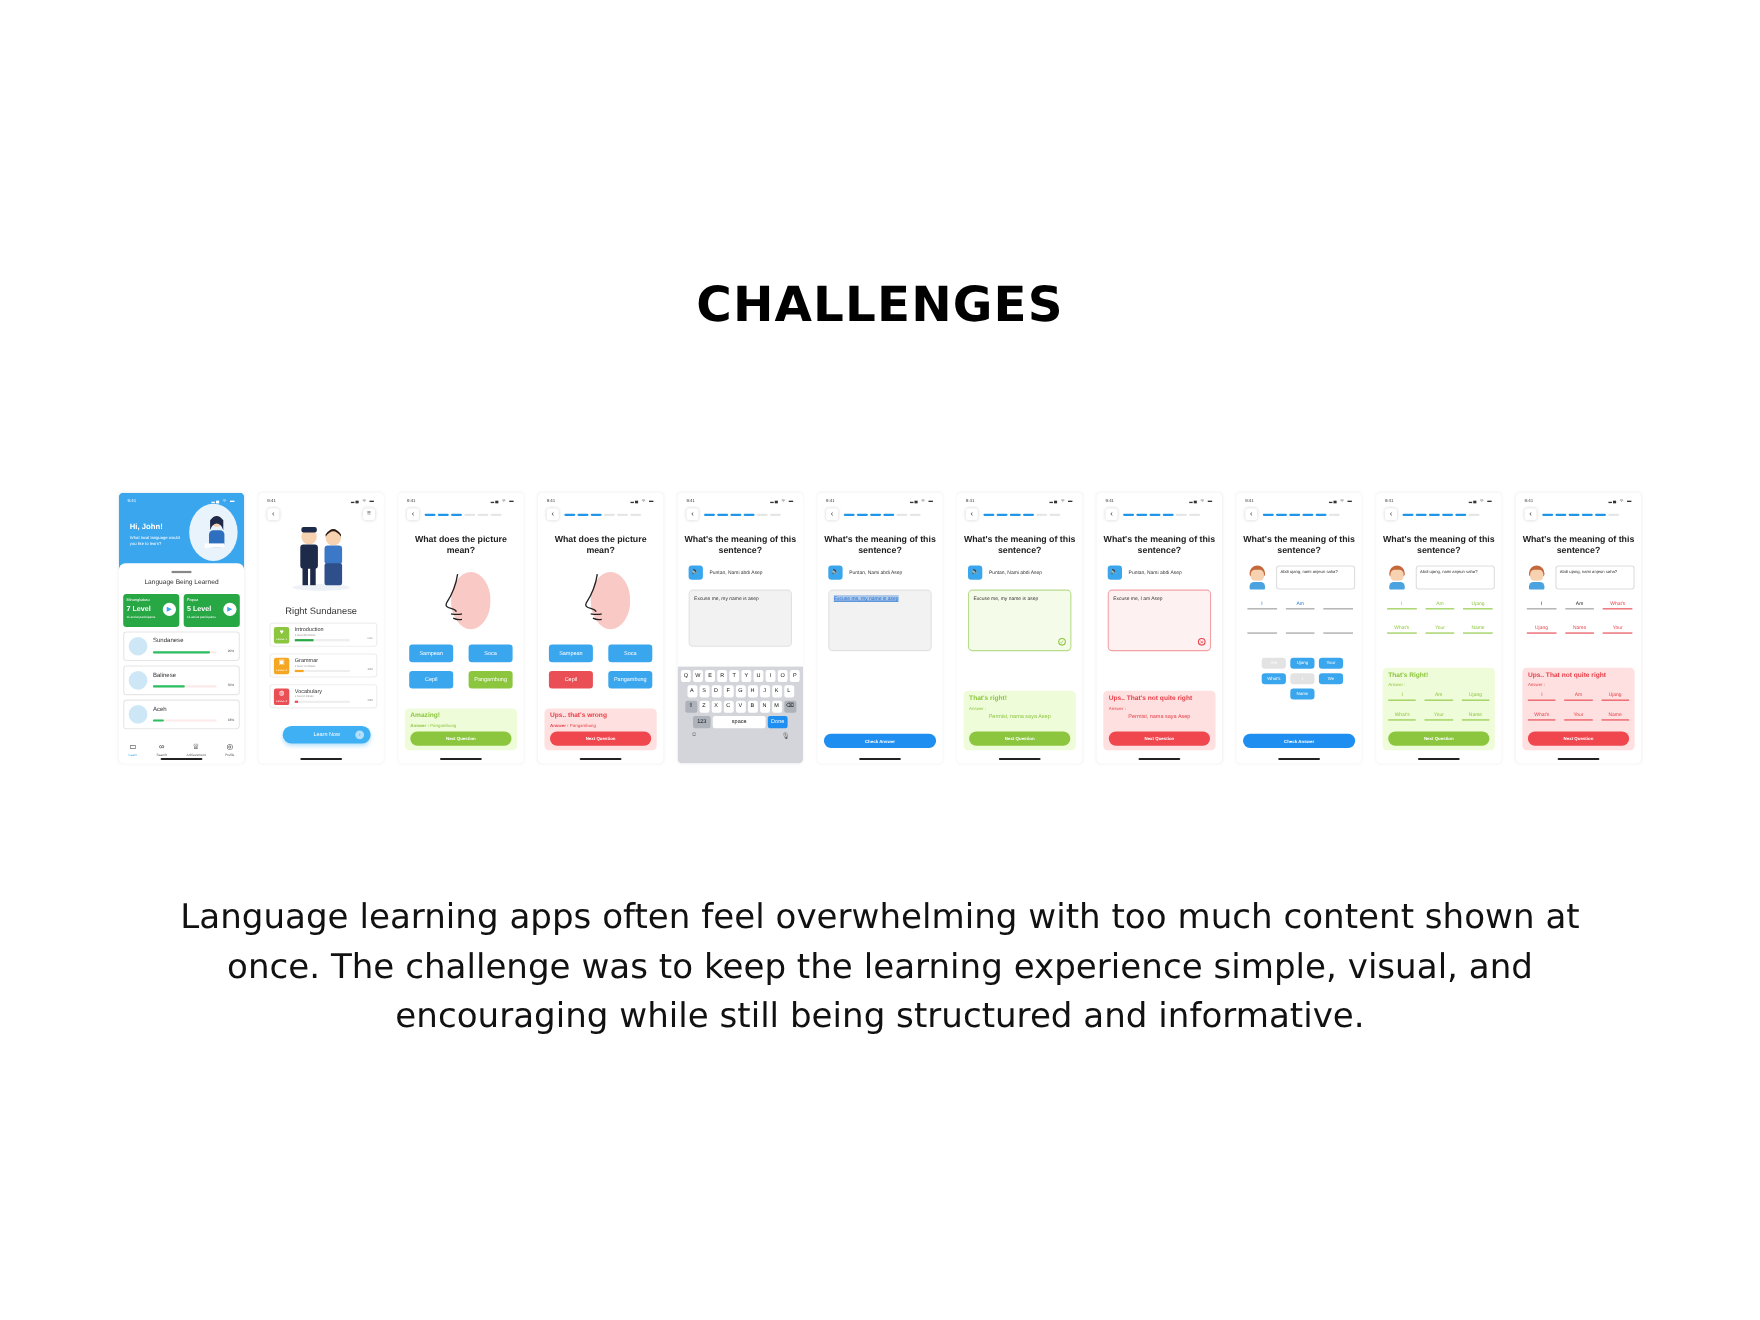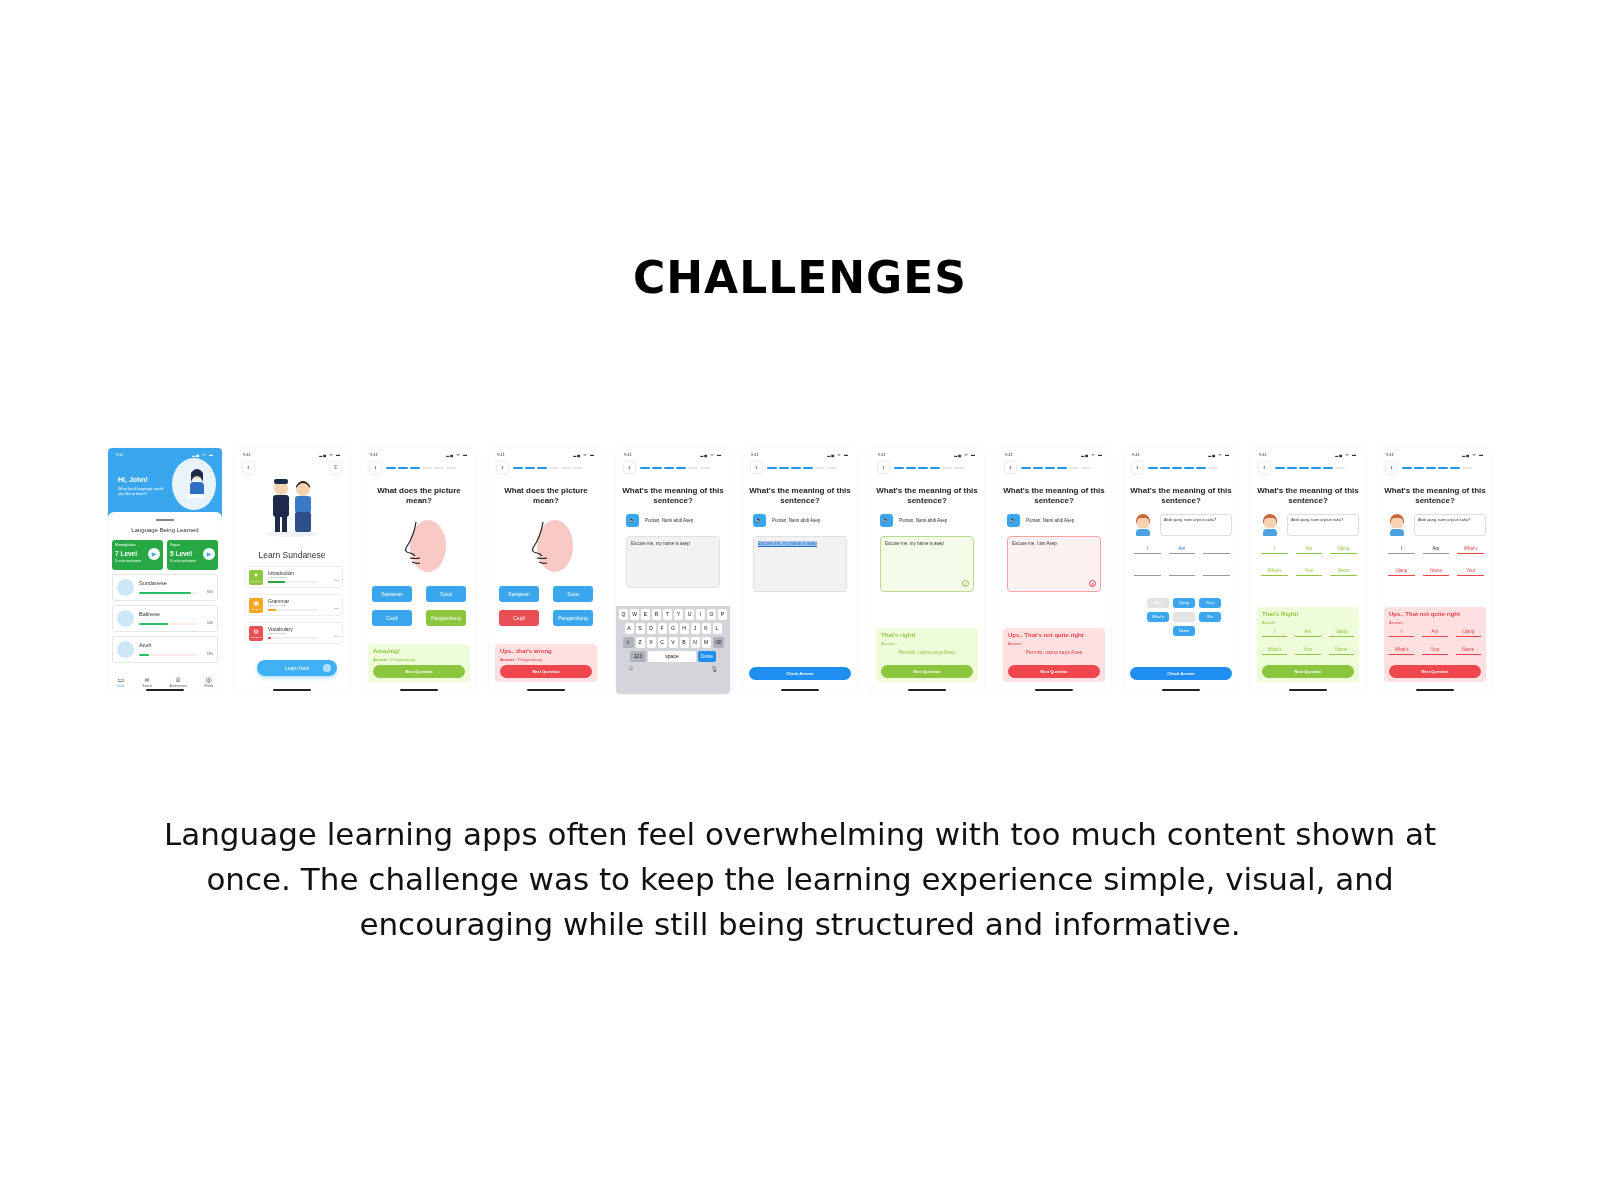--- a/index.html
+++ b/index.html
@@ -210,21 +210,21 @@
         <circle cx="18" cy="12" r="7" fill="#f7d2b1"></circle>
         <rect x="11" y="3" width="14" height="5" rx="2" fill="#1d2a4a"></rect>
         <rect x="10" y="19" width="16" height="22" rx="3" fill="#1d2a4a"></rect>
         <rect x="12" y="40" width="5" height="16" fill="#1d2a4a"></rect>
         <rect x="19" y="40" width="5" height="16" fill="#1d2a4a"></rect>
         <circle cx="40" cy="13" r="7" fill="#f7d2b1"></circle>
         <path d="M33 12 Q40 2 47 12 L47 10 Q40 0 33 10Z" fill="#2b1b14"></path>
         <rect x="32" y="20" width="16" height="17" rx="3" fill="#3b78c8"></rect>
         <rect x="32" y="36" width="16" height="20" rx="2" fill="#2e4f8a"></rect>
       </svg>
-    <div class="ctitle">Learn Sundanese</div>
+    <div class="ctitle">Right Sundanese</div>
     <div class="clist">
       <div class="citem">
         <div class="lvb" style="background:#8cc63e"><span class="g">♥</span><span>LEVEL 1</span></div>
         <div class="nm">Introduction</div>
         <div class="du">1 hour 30 minute</div>
         <div class="bar">
             <i style="background: rgb(40, 167, 69); width: 33%;"></i>
           </div>
         <div class="fr">5/15</div>
       </div>

